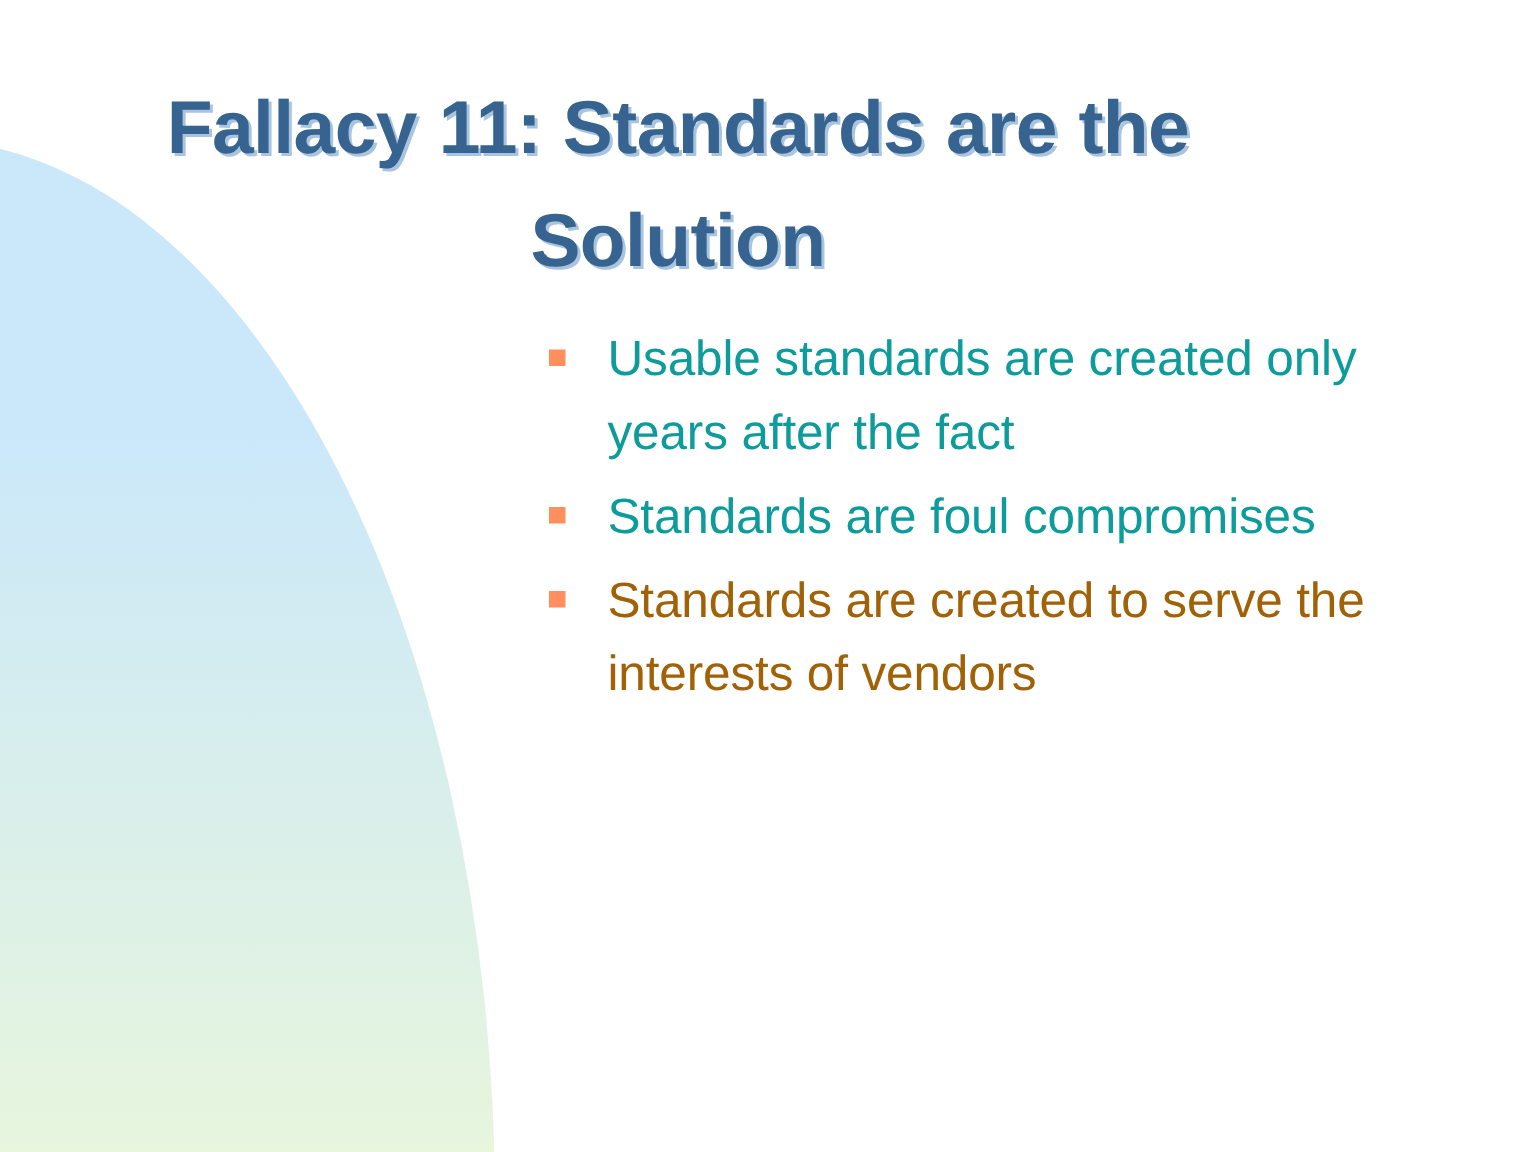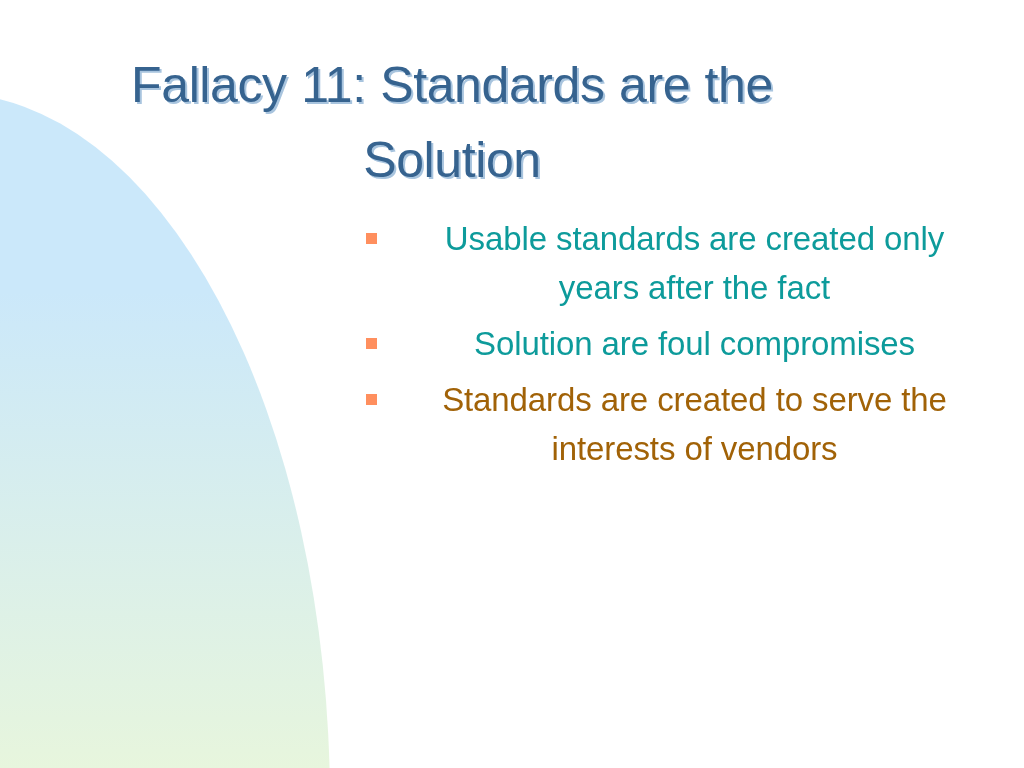--- a/index.html
+++ b/index.html
@@ -44,34 +44,33 @@
     left: 52px;
     top: 48px;
     width: 800px;
     text-align: center;
   }
 
   #title-text {
     margin: 0;
     font-family: "Liberation Sans Narrow", "Liberation Sans", "DejaVu Sans", sans-serif;
     font-size: 50px;
-    font-weight: normal;
+    font-weight: bold;
     line-height: 1.5;
     letter-spacing: -0.4px;
     word-spacing: 1px;
     white-space: pre-line;
   }
 
   
   #body-block {
     position: absolute;
     left: 364px;
     top: 214px;
     width: 620px;
-    text-align: center;
   }
 
   .bullet-item {
     position: relative;
     padding-left: 41px;
     margin: 0 0 7px 0;
     font-size: 33px;
     line-height: 49px;
     letter-spacing: -0.1px;
   }
@@ -104,21 +103,21 @@
 
   <div id="body-block">
 
     <div class="bullet-item" style="color: rgb(13, 155, 155);">
       <span class="bullet-marker" style="background: rgb(255, 143, 94);"></span>
       <span class="bullet-label">Usable standards are created only years after the fact</span>
     </div>
 
     <div class="bullet-item" style="color: rgb(13, 155, 155);">
       <span class="bullet-marker" style="background: rgb(255, 143, 94);"></span>
-      <span class="bullet-label">Solution are foul compromises</span>
+      <span class="bullet-label">Standards are foul compromises</span>
     </div>
 
     <div class="bullet-item" style="color: #a16207;">
       <span class="bullet-marker" style="background: rgb(255, 143, 94);"></span>
       <span class="bullet-label">Standards are created to serve the interests of vendors</span>
     </div>
 
   </div>
 
 </div>

